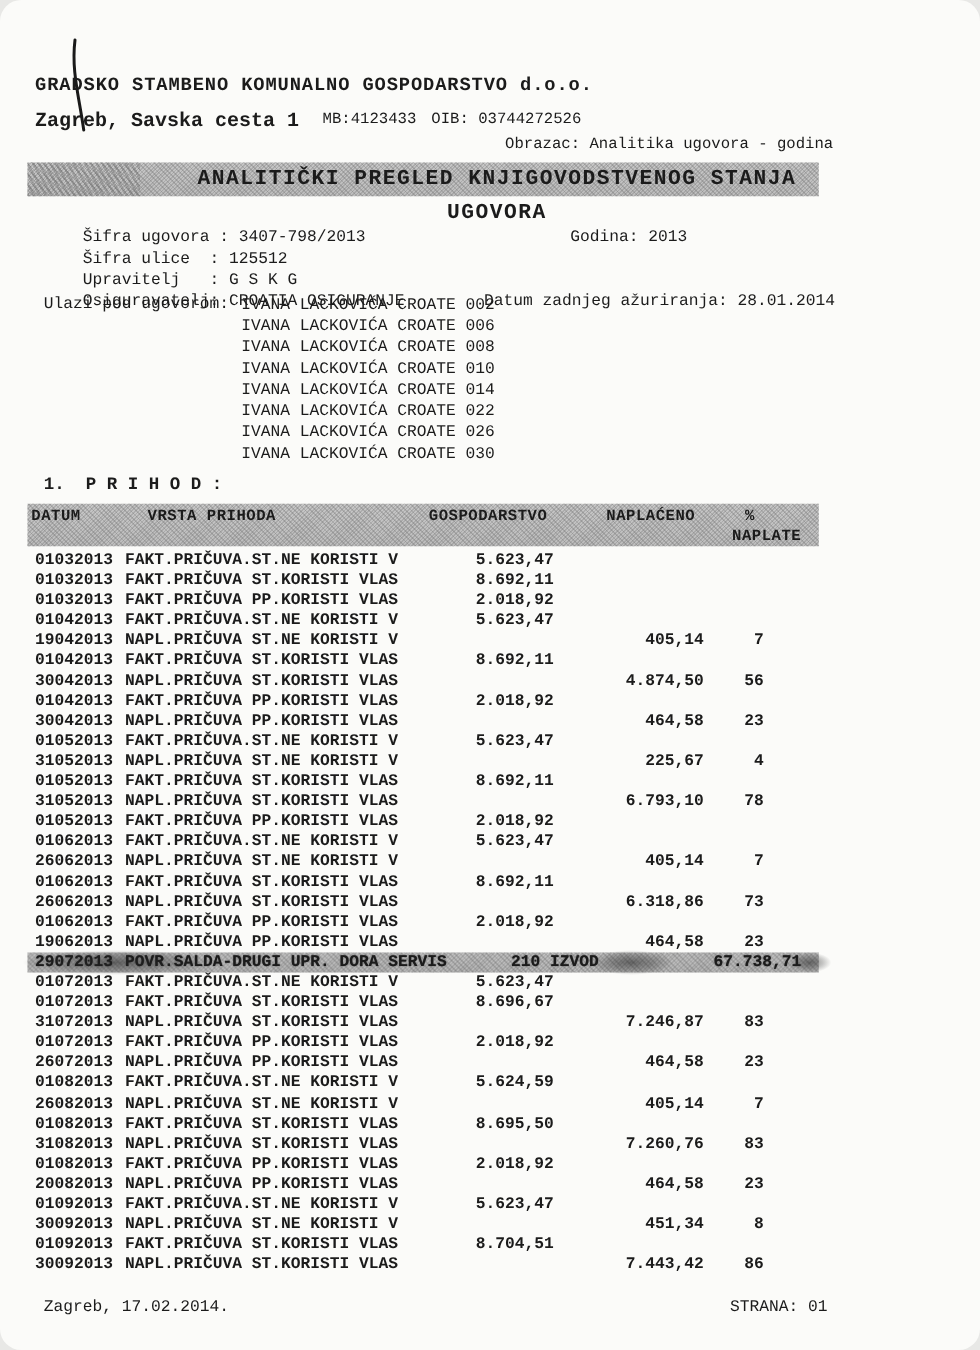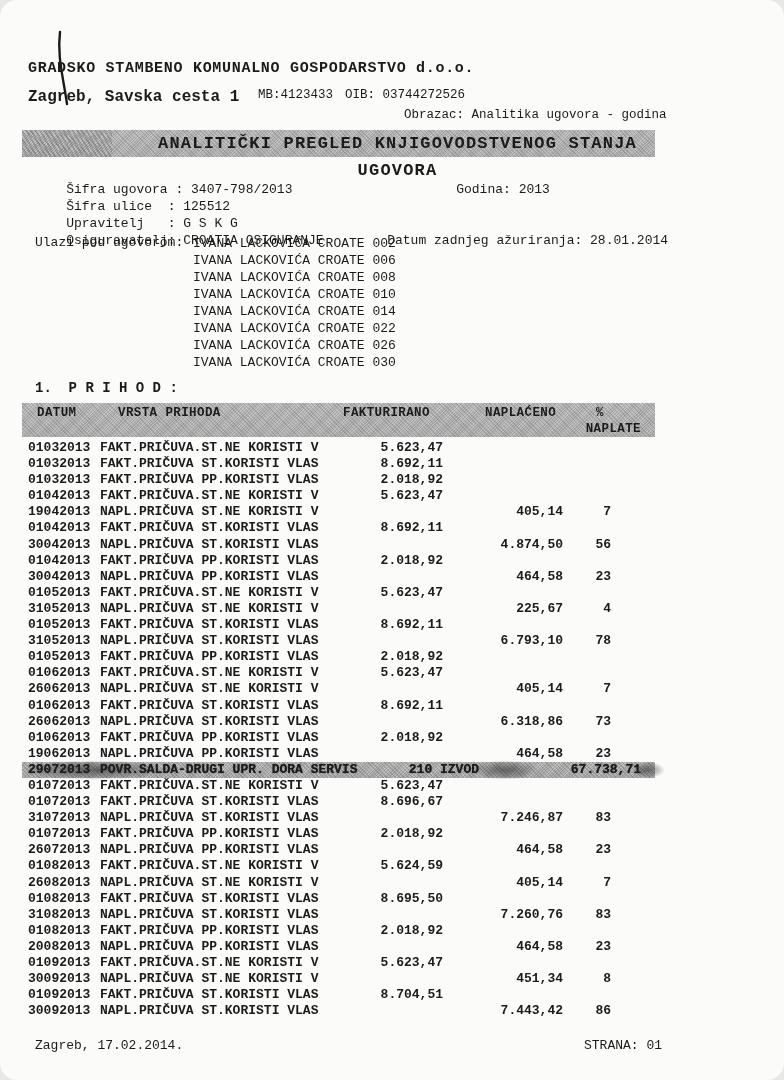--- a/index.html
+++ b/index.html
@@ -86,23 +86,23 @@
   </div>
   <div class="abs" style="left:356px;top:218px;">
     <span>Datum zadnjeg ažuriranja: </span><span>28.01.2014</span>
   </div>
   <div class="abs" style="left:35px;top:235px;">Ulazi pod ugovorom: </div>
   <div class="abs" style="left:193px;top:235px;line-height:17px;white-space:pre;"><div>IVANA LACKOVIĆA CROATE 002</div><div>IVANA LACKOVIĆA CROATE 006</div><div>IVANA LACKOVIĆA CROATE 008</div><div>IVANA LACKOVIĆA CROATE 010</div><div>IVANA LACKOVIĆA CROATE 014</div><div>IVANA LACKOVIĆA CROATE 022</div><div>IVANA LACKOVIĆA CROATE 026</div><div>IVANA LACKOVIĆA CROATE 030</div></div>
 
   <div class="abs b" style="left:35px;top:380px;font-size:14px;">1.  P R I H O D :</div>
 
   <div class="band thead">
-    <span style="left:15px;">DATUM</span>
+    <span style="left:3px;">DATUM</span>
     <span style="left:96px;">VRSTA PRIHODA</span>
-    <span style="left:321px;">FAKTURIRANO</span>
+    <span style="left:321px;">GOSPODARSTVO</span>
     <span style="left:463px;">NAPLAĆENO</span>
     <span style="left:574px;">%</span>
     <span class="h2" style="right:14px;text-align:right;">NAPLATE</span>
   </div>
 
   <div class="rows">
       <div class="trow">
         <span class="c-datum">01032013</span>
         <span class="c-vrsta">FAKT.PRIČUVA.ST.NE KORISTI V</span>
         <span class="c-fakt">5.623,47</span>

